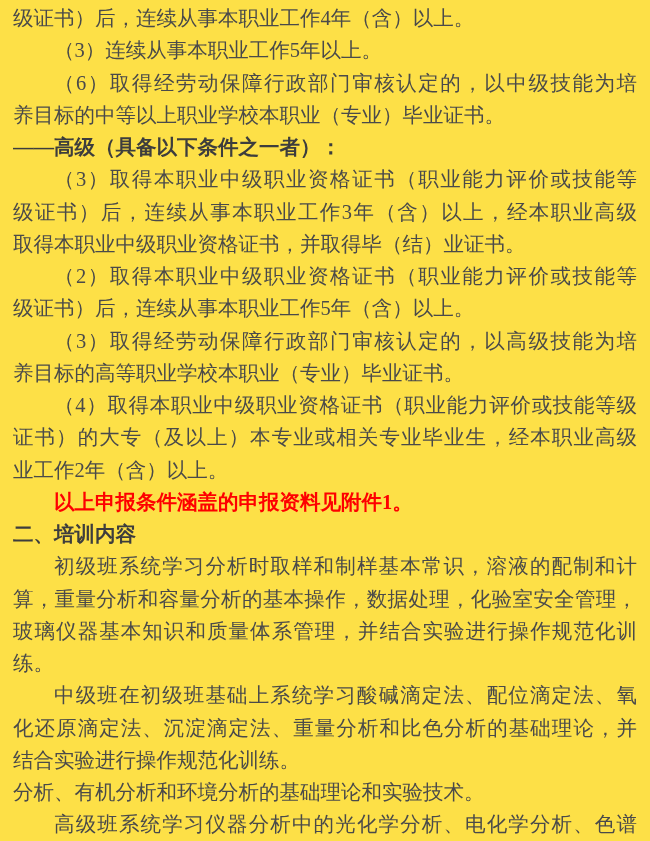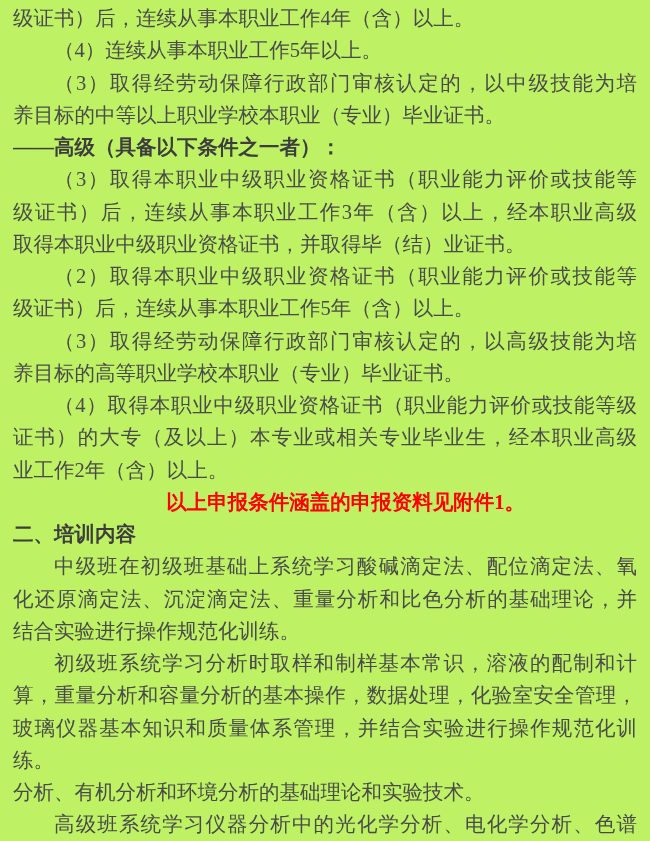--- a/index.html
+++ b/index.html
@@ -26,34 +26,34 @@
     overflow: hidden;
     white-space: normal;
   }
   
   .line.fill {
     text-align: justify;
     text-align-last: justify;
   }
   .line.indent { text-indent: 2em; }
   .para.bold { font-weight: bold; color: #3d3d3d; }
-  .para.red { color: #fe0000; font-weight: bold; text-align: center; }
+  .para.red { color: #fe0000; font-weight: bold; }
 </style>
 </head>
 <body>
 
-<div class="page" style="background: #bef264;">
+<div class="page" style="background: #fde047;">
     <div class="para">
       <div class="line">级证书）后，连续从事本职业工作4年（含）以上。</div>
     </div>
     <div class="para">
-      <div class="line indent">（4）连续从事本职业工作5年以上。</div>
+      <div class="line indent">（3）连续从事本职业工作5年以上。</div>
     </div>
     <div class="para">
-      <div class="line indent fill">（3）取得经劳动保障行政部门审核认定的，以中级技能为培</div>
+      <div class="line indent fill">（6）取得经劳动保障行政部门审核认定的，以中级技能为培</div>
       <div class="line">养目标的中等以上职业学校本职业（专业）毕业证书。</div>
     </div>
     <div class="para bold">
       <div class="line">——高级（具备以下条件之一者）：</div>
     </div>
     <div class="para">
       <div class="line indent fill">（3）取得本职业中级职业资格证书（职业能力评价或技能等</div>
       <div class="line fill">级证书）后，连续从事本职业工作3年（含）以上，经本职业高级</div>
       <div class="line">取得本职业中级职业资格证书，并取得毕（结）业证书。</div>
     </div>
@@ -70,27 +70,27 @@
       <div class="line fill">证书）的大专（及以上）本专业或相关专业毕业生，经本职业高级</div>
       <div class="line">业工作2年（含）以上。</div>
     </div>
     <div class="para bold red">
       <div class="line indent">以上申报条件涵盖的申报资料见附件1。</div>
     </div>
     <div class="para bold">
       <div class="line">二、培训内容</div>
     </div>
     <div class="para">
-      <div class="line indent fill">中级班在初级班基础上系统学习酸碱滴定法、配位滴定法、氧</div>
-      <div class="line fill">化还原滴定法、沉淀滴定法、重量分析和比色分析的基础理论，并</div>
-      <div class="line">结合实验进行操作规范化训练。</div>
-    </div>
-    <div class="para">
       <div class="line indent fill">初级班系统学习分析时取样和制样基本常识，溶液的配制和计</div>
       <div class="line fill">算，重量分析和容量分析的基本操作，数据处理，化验室安全管理，</div>
       <div class="line fill">玻璃仪器基本知识和质量体系管理，并结合实验进行操作规范化训</div>
       <div class="line">练。</div>
+    </div>
+    <div class="para">
+      <div class="line indent fill">中级班在初级班基础上系统学习酸碱滴定法、配位滴定法、氧</div>
+      <div class="line fill">化还原滴定法、沉淀滴定法、重量分析和比色分析的基础理论，并</div>
+      <div class="line">结合实验进行操作规范化训练。</div>
     </div>
     <div class="para">
       <div class="line">分析、有机分析和环境分析的基础理论和实验技术。</div>
       <div class="line indent fill">高级班系统学习仪器分析中的光化学分析、电化学分析、色谱</div>
     </div>
   </div>
 
 </body></html>

